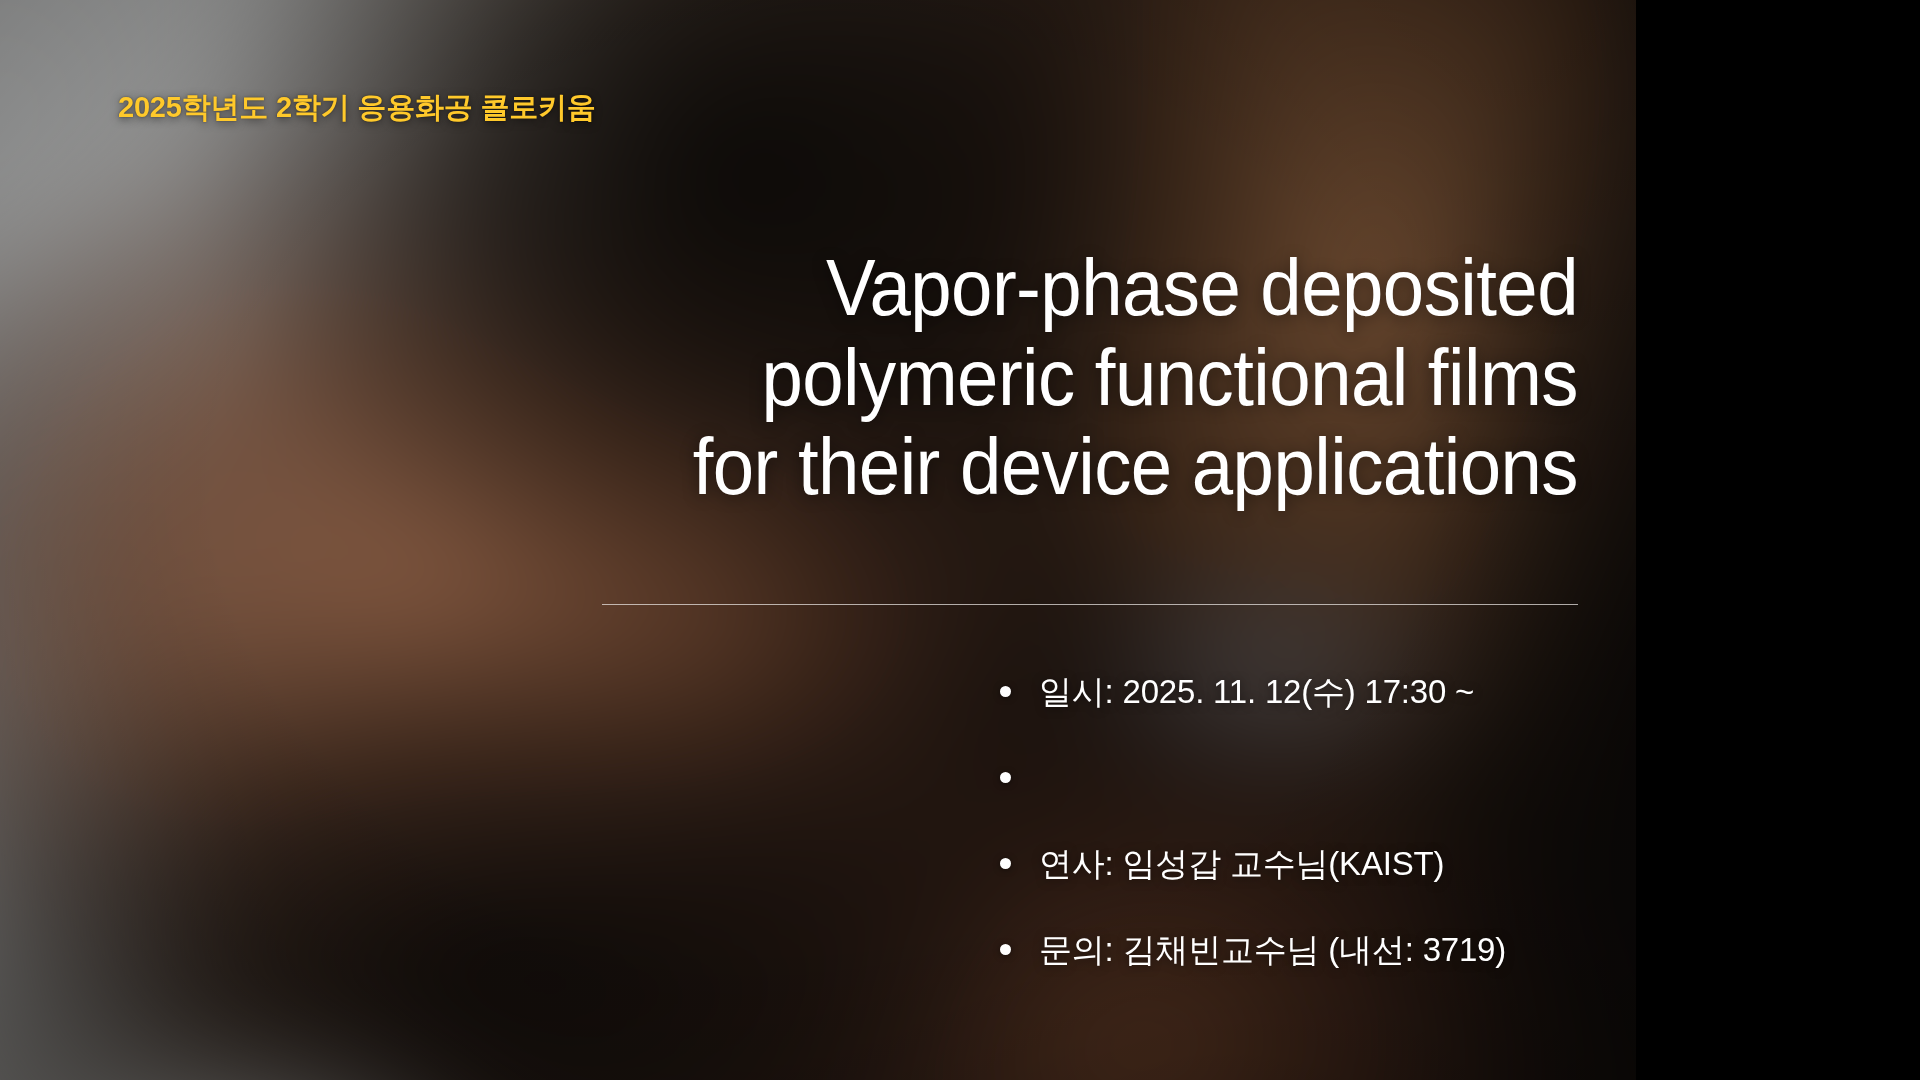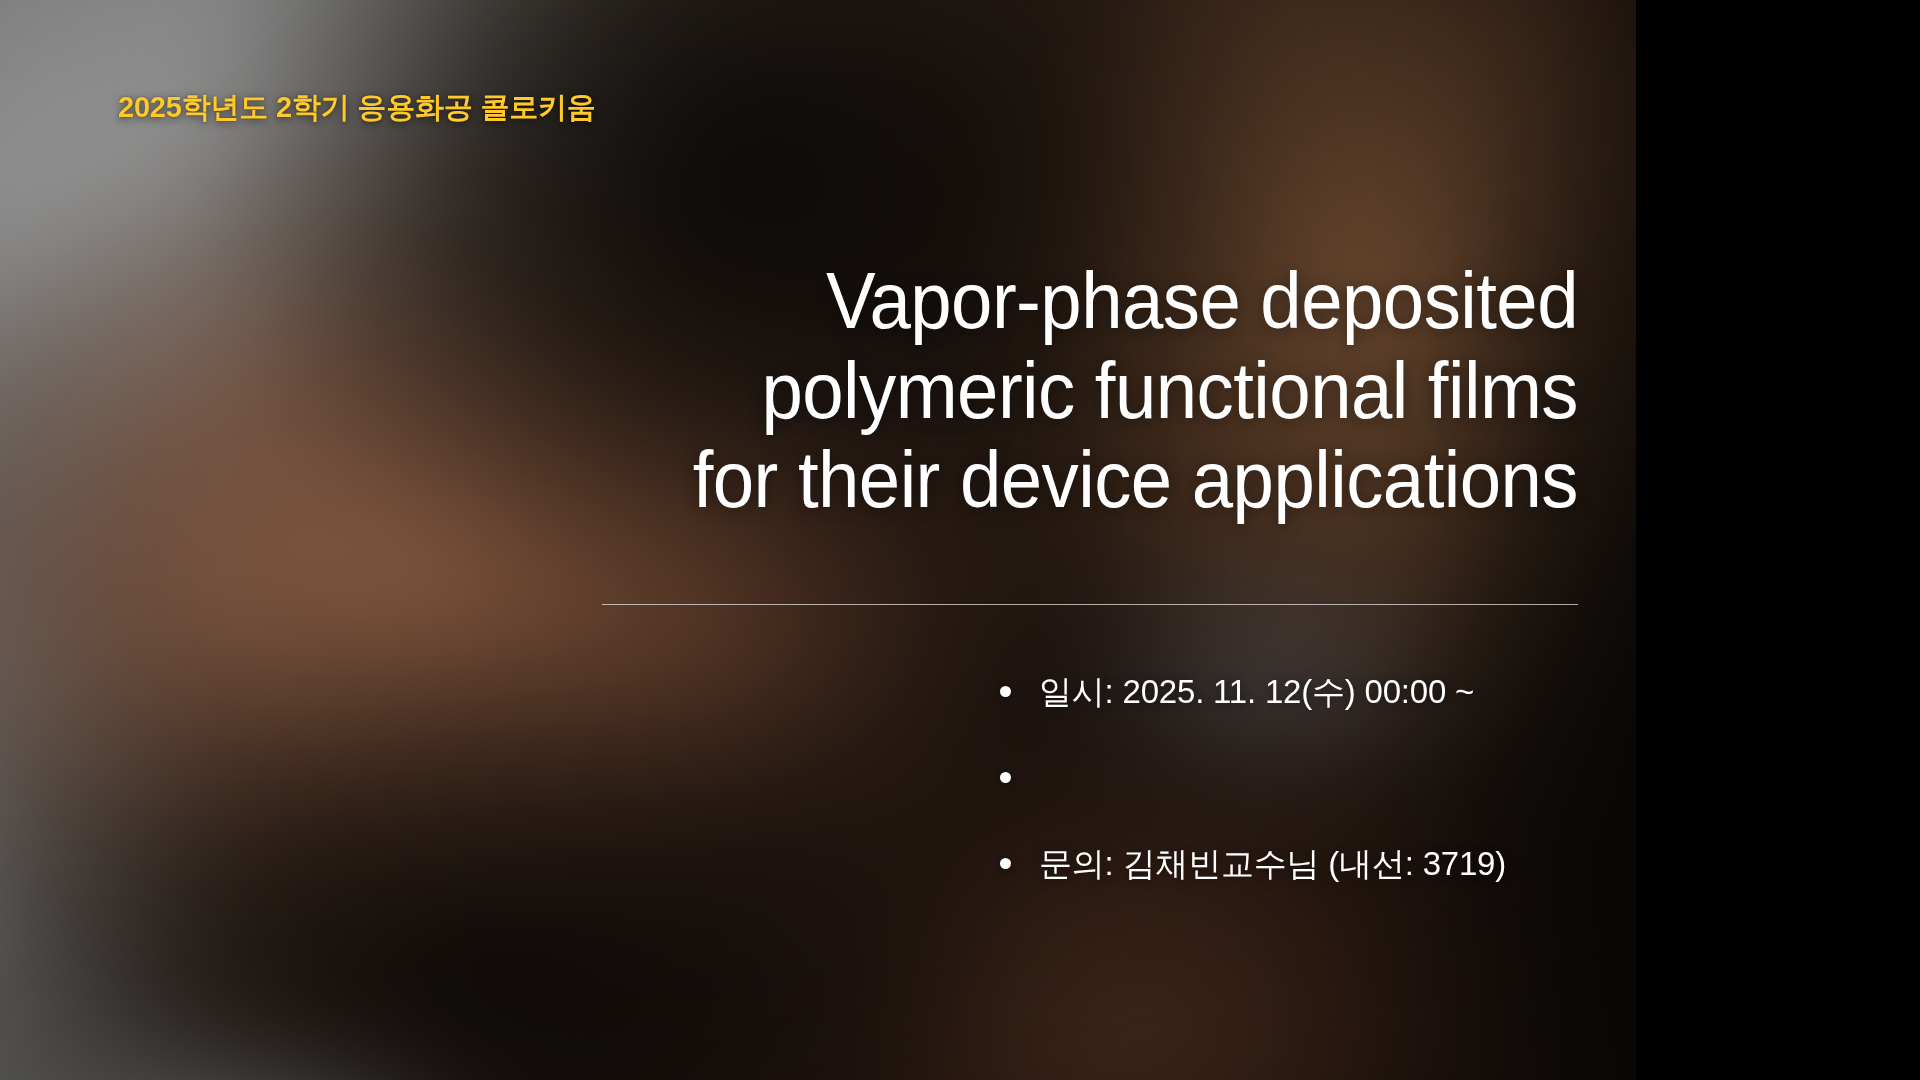--- a/index.html
+++ b/index.html
@@ -146,21 +146,20 @@
     text-shadow: 0 2px 9px rgba(0,0,0,0.55), 0 0 2px rgba(0,0,0,0.4);
     white-space: nowrap;
   }
 
   .title-block {
     position: absolute;
     left: 620px;
     right: 58px;
     top: 243px;
     text-align: right;
-    margin-top: 13px;
   }
   .title-line {
     display: block;
     color: #ffffff;
     font-size: 80px;
     line-height: 1.12;
     font-weight: 400;
     letter-spacing: -0.6px;
     font-stretch: condensed;
     transform: scaleX(0.93);
@@ -241,24 +240,28 @@
       <span class="title-line">Vapor-phase deposited</span>
       <span class="title-line">polymeric functional films</span>
       <span class="title-line">for their device applications</span>
     </div>
 
     <div class="divider"></div>
 
     <ul class="details">
       <li class="detail-item">
         <span class="detail-bullet"></span>
-        <span class="detail-text">일시: 2025.  11. 12(수) 00:00 ~</span>
-      </li>
-      <li class="detail-item">
-        <span class="detail-bullet"></span>
+        <span class="detail-text">일시: 2025.  11. 12(수) 17:30 ~</span>
+      </li>
+      <li class="detail-item">
+        <span class="detail-bullet"></span>
+      </li>
+      <li class="detail-item">
+        <span class="detail-bullet"></span>
+        <span class="detail-text">연사: 임성갑 교수님(KAIST)</span>
       </li>
       <li class="detail-item">
         <span class="detail-bullet"></span>
         <span class="detail-text">문의: 김채빈교수님 (내선: 3719)</span>
       </li>
     </ul>
 
   </div>
 </div>
 

